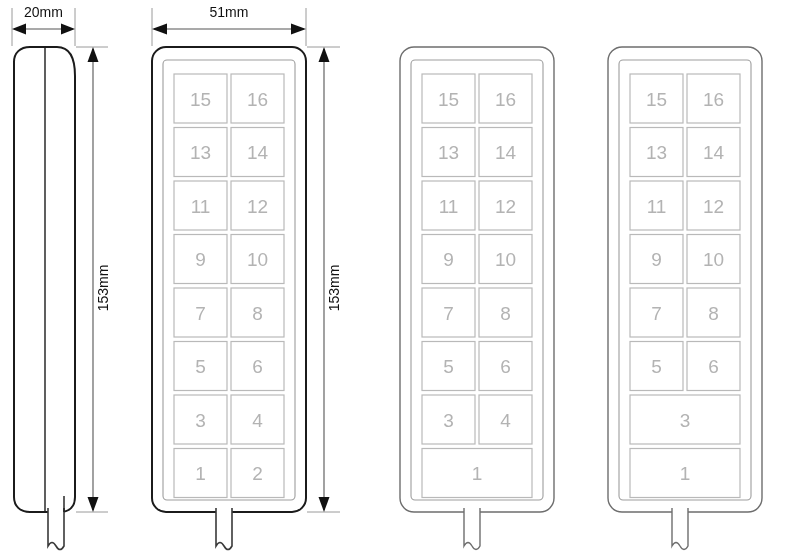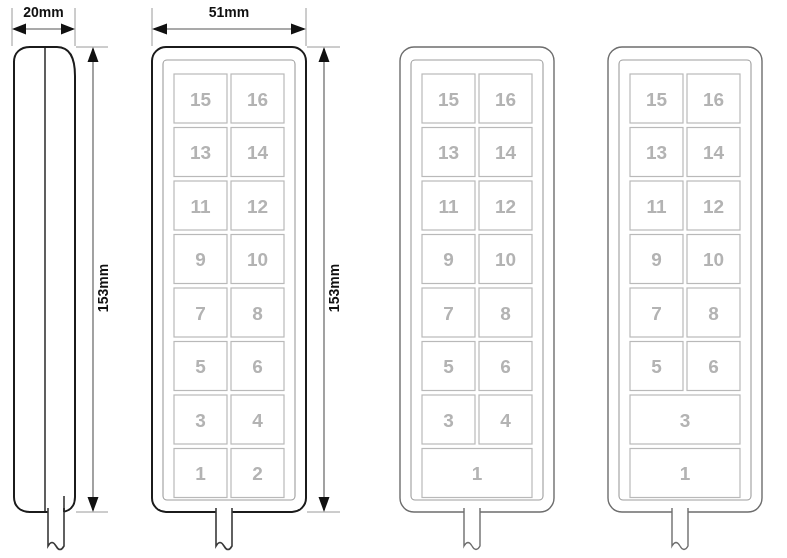--- a/index.html
+++ b/index.html
@@ -3,21 +3,21 @@
 <meta charset="utf-8">
 <style>
   html,body{margin:0;padding:0;}
   body{
     width:787px;height:558px;
     background:#ffffff;
     font-family:"Liberation Sans", sans-serif;
     overflow:hidden;
     position:relative;
   }
-  #stage{position:absolute;left:0;top:0;width:787px;height:558px;font-weight:bold;}
+  #stage{position:absolute;left:0;top:0;width:787px;height:558px;}
   svg{display:block;}
 
   .dimtext{
     font-family:"Liberation Sans", sans-serif;
     font-size:14px;
     fill:#111111;
   }
   .btnlabel{
     font-family:"Liberation Sans", sans-serif;
     font-size:19px;

